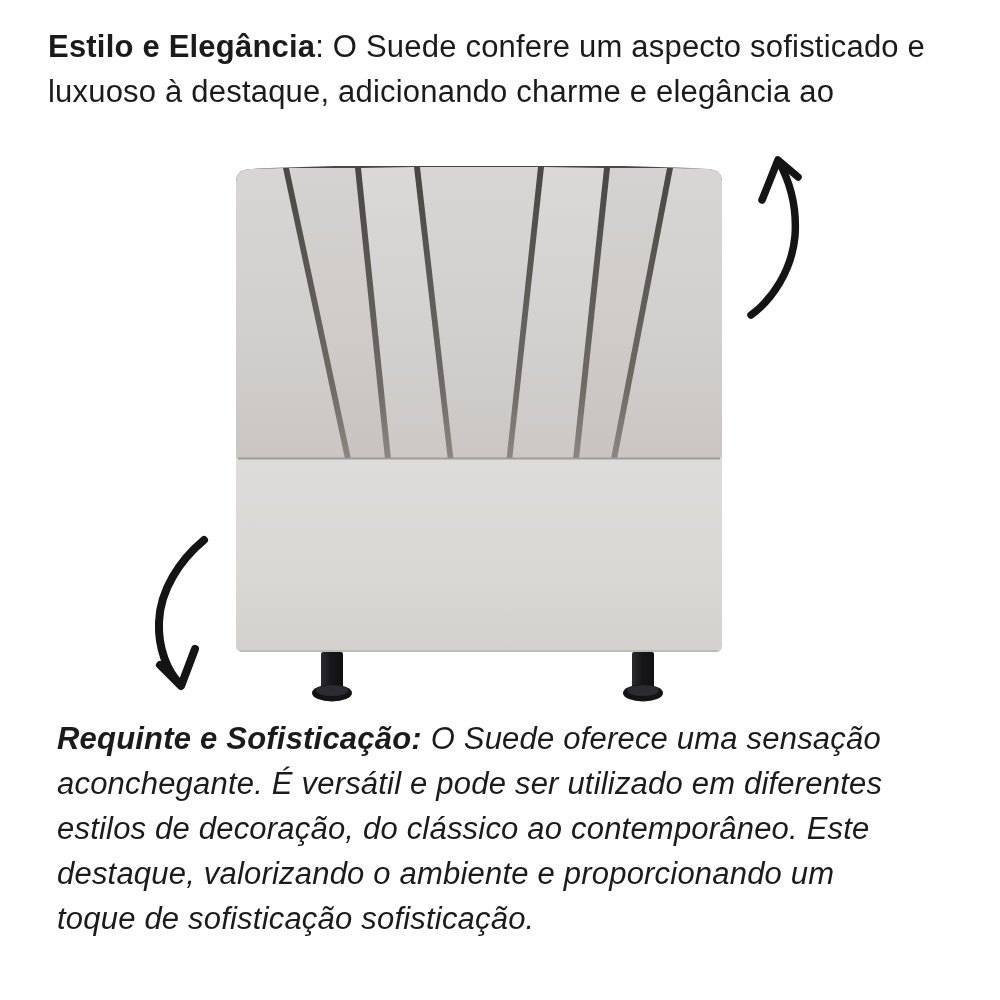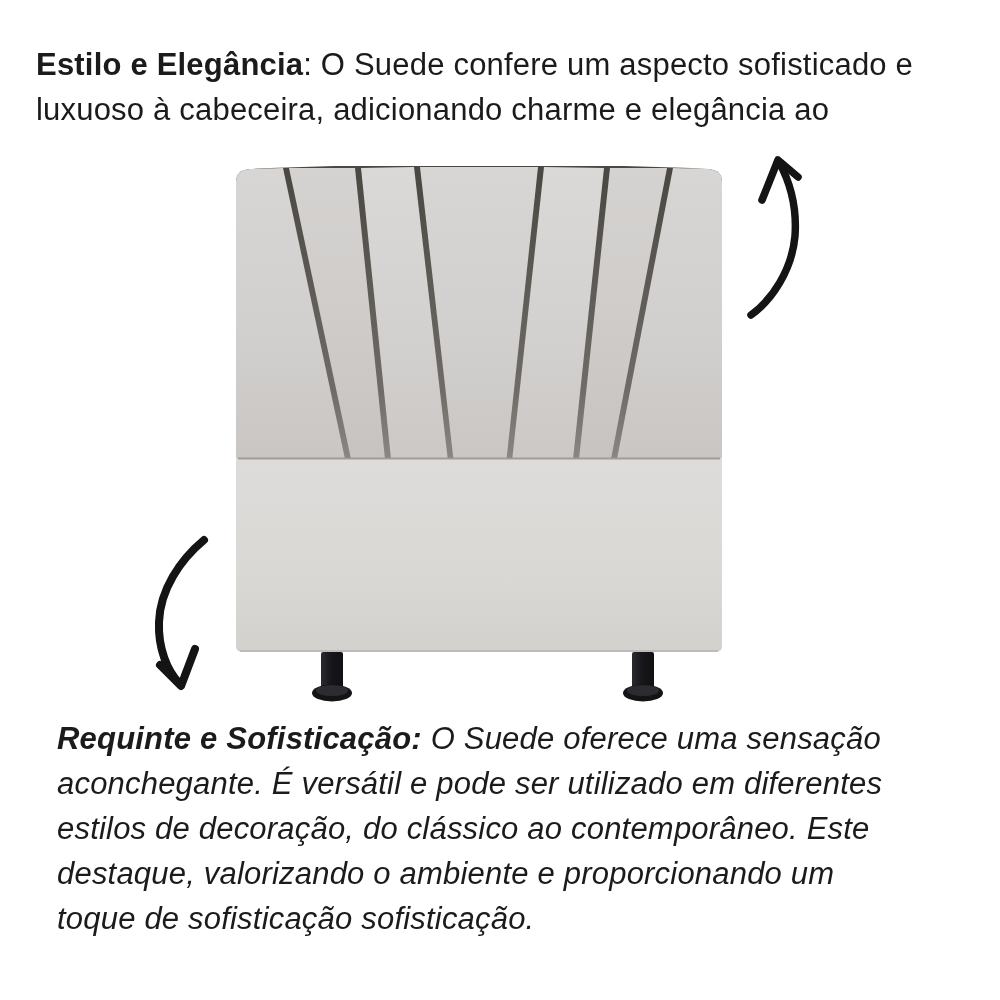--- a/index.html
+++ b/index.html
@@ -3,32 +3,32 @@
 <meta charset="utf-8">
 <style>
   html,body{margin:0;padding:0;background:#ffffff;}
   .canvas{
     position:relative;width:1000px;height:1000px;background:#ffffff;overflow:hidden;
     font-family:"Liberation Sans","DejaVu Sans",sans-serif;color:#1b1b1b;
   }
   .text-block{position:absolute;font-size:31px;line-height:45px;letter-spacing:.2px;color:#1b1b1b;}
   .text-block .tline{white-space:nowrap;}
   .text-block b{font-weight:700;}
-  .intro{left:36px;top:24px;width:950px;margin-top:18px;}
+  .intro{left:48px;top:24px;width:950px;}
   .detail{left:57px;top:716px;width:945px;font-style:italic;}
   .abs{position:absolute;}
 </style>
 </head>
 <body>
 
 <div class="canvas">
 
   <div class="text-block intro">
     <div class="tline"><b>Estilo e Elegância</b><span>: </span><span>O Suede confere um aspecto sofisticado e</span></div>
-    <div class="tline">luxuoso à cabeceira, adicionando charme e elegância ao</div>
+    <div class="tline">luxuoso à destaque, adicionando charme e elegância ao</div>
   </div>
 
   <svg class="abs" style="left:236px;top:166px;" width="486" height="540" viewBox="0 0 486 540" aria-hidden="true">
     <defs>
       <linearGradient id="gBase" x1="0" y1="0" x2="0" y2="1">
         <stop offset="0" stop-color="#4a4743"></stop>
           <stop offset="0.75" stop-color="#6f6b66"></stop>
           <stop offset="1" stop-color="#8d8984"></stop>
       </linearGradient>
       <linearGradient id="gChanA" x1="0" y1="0" x2="0" y2="1">

